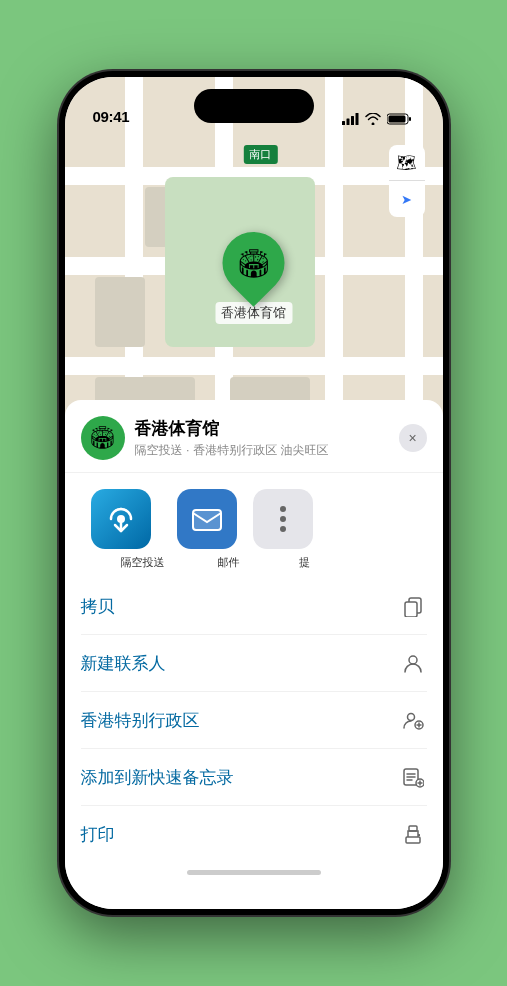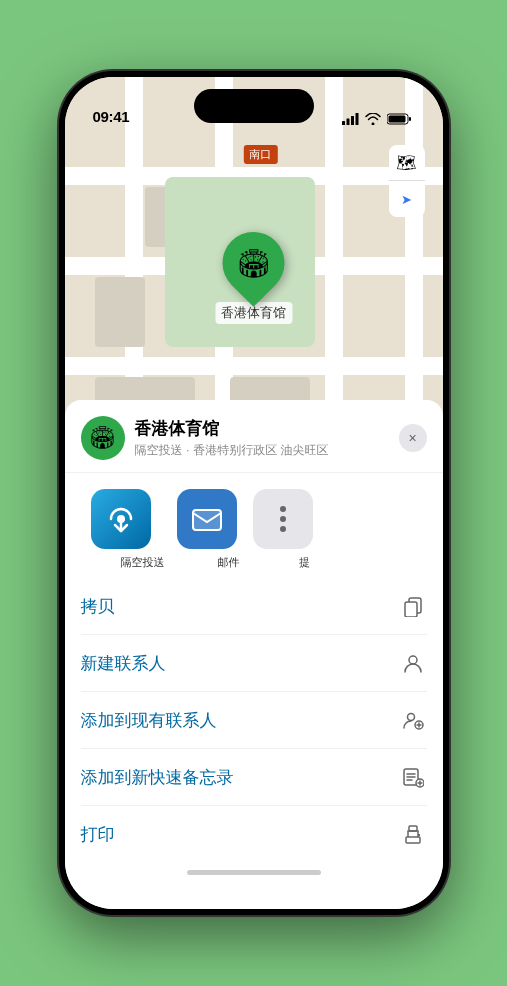--- a/index.html
+++ b/index.html
@@ -92,21 +92,21 @@
       position: absolute;
       background: #c8dbb0;
       border-radius: 6px;
     }
     
     .map-label {
       position: absolute;
       top: 68px;
       left: 50%;
       transform: translateX(-30%);
-      background: #c2410c;
+      background: #15803d;
       color: #fff;
       font-size: 11px;
       padding: 2px 6px;
       border-radius: 3px;
       z-index: 10;
     }
     
     .map-controls {
       position: absolute;
       top: 68px;
@@ -427,21 +427,21 @@
           <span class="action-text">新建联系人</span>
           <div class="action-icon">
             <svg width="22" height="22" viewBox="0 0 22 22" fill="none">
               <circle cx="11" cy="8" r="4" stroke="#666" stroke-width="1.5" fill="none"></circle>
               <path d="M3 20 C3 15.6 6.6 12 11 12 C15.4 12 19 15.6 19 20" stroke="#666" stroke-width="1.5" stroke-linecap="round" fill="none"></path>
             </svg>
           </div>
         </div>
 
         <div class="action-row">
-          <span class="action-text">添加到现有联系人</span>
+          <span class="action-text">香港特别行政区</span>
           <div class="action-icon">
             <svg width="22" height="22" viewBox="0 0 22 22" fill="none">
               <circle cx="9" cy="8" r="3.5" stroke="#666" stroke-width="1.5" fill="none"></circle>
               <path d="M2 19 C2 15.1 5.1 12 9 12" stroke="#666" stroke-width="1.5" stroke-linecap="round" fill="none"></path>
               <circle cx="17" cy="16" r="4" stroke="#666" stroke-width="1.5" fill="none"></circle>
               <line x1="17" y1="14" x2="17" y2="18" stroke="#666" stroke-width="1.5" stroke-linecap="round"></line>
               <line x1="15" y1="16" x2="19" y2="16" stroke="#666" stroke-width="1.5" stroke-linecap="round"></line>
             </svg>
           </div>
         </div>

